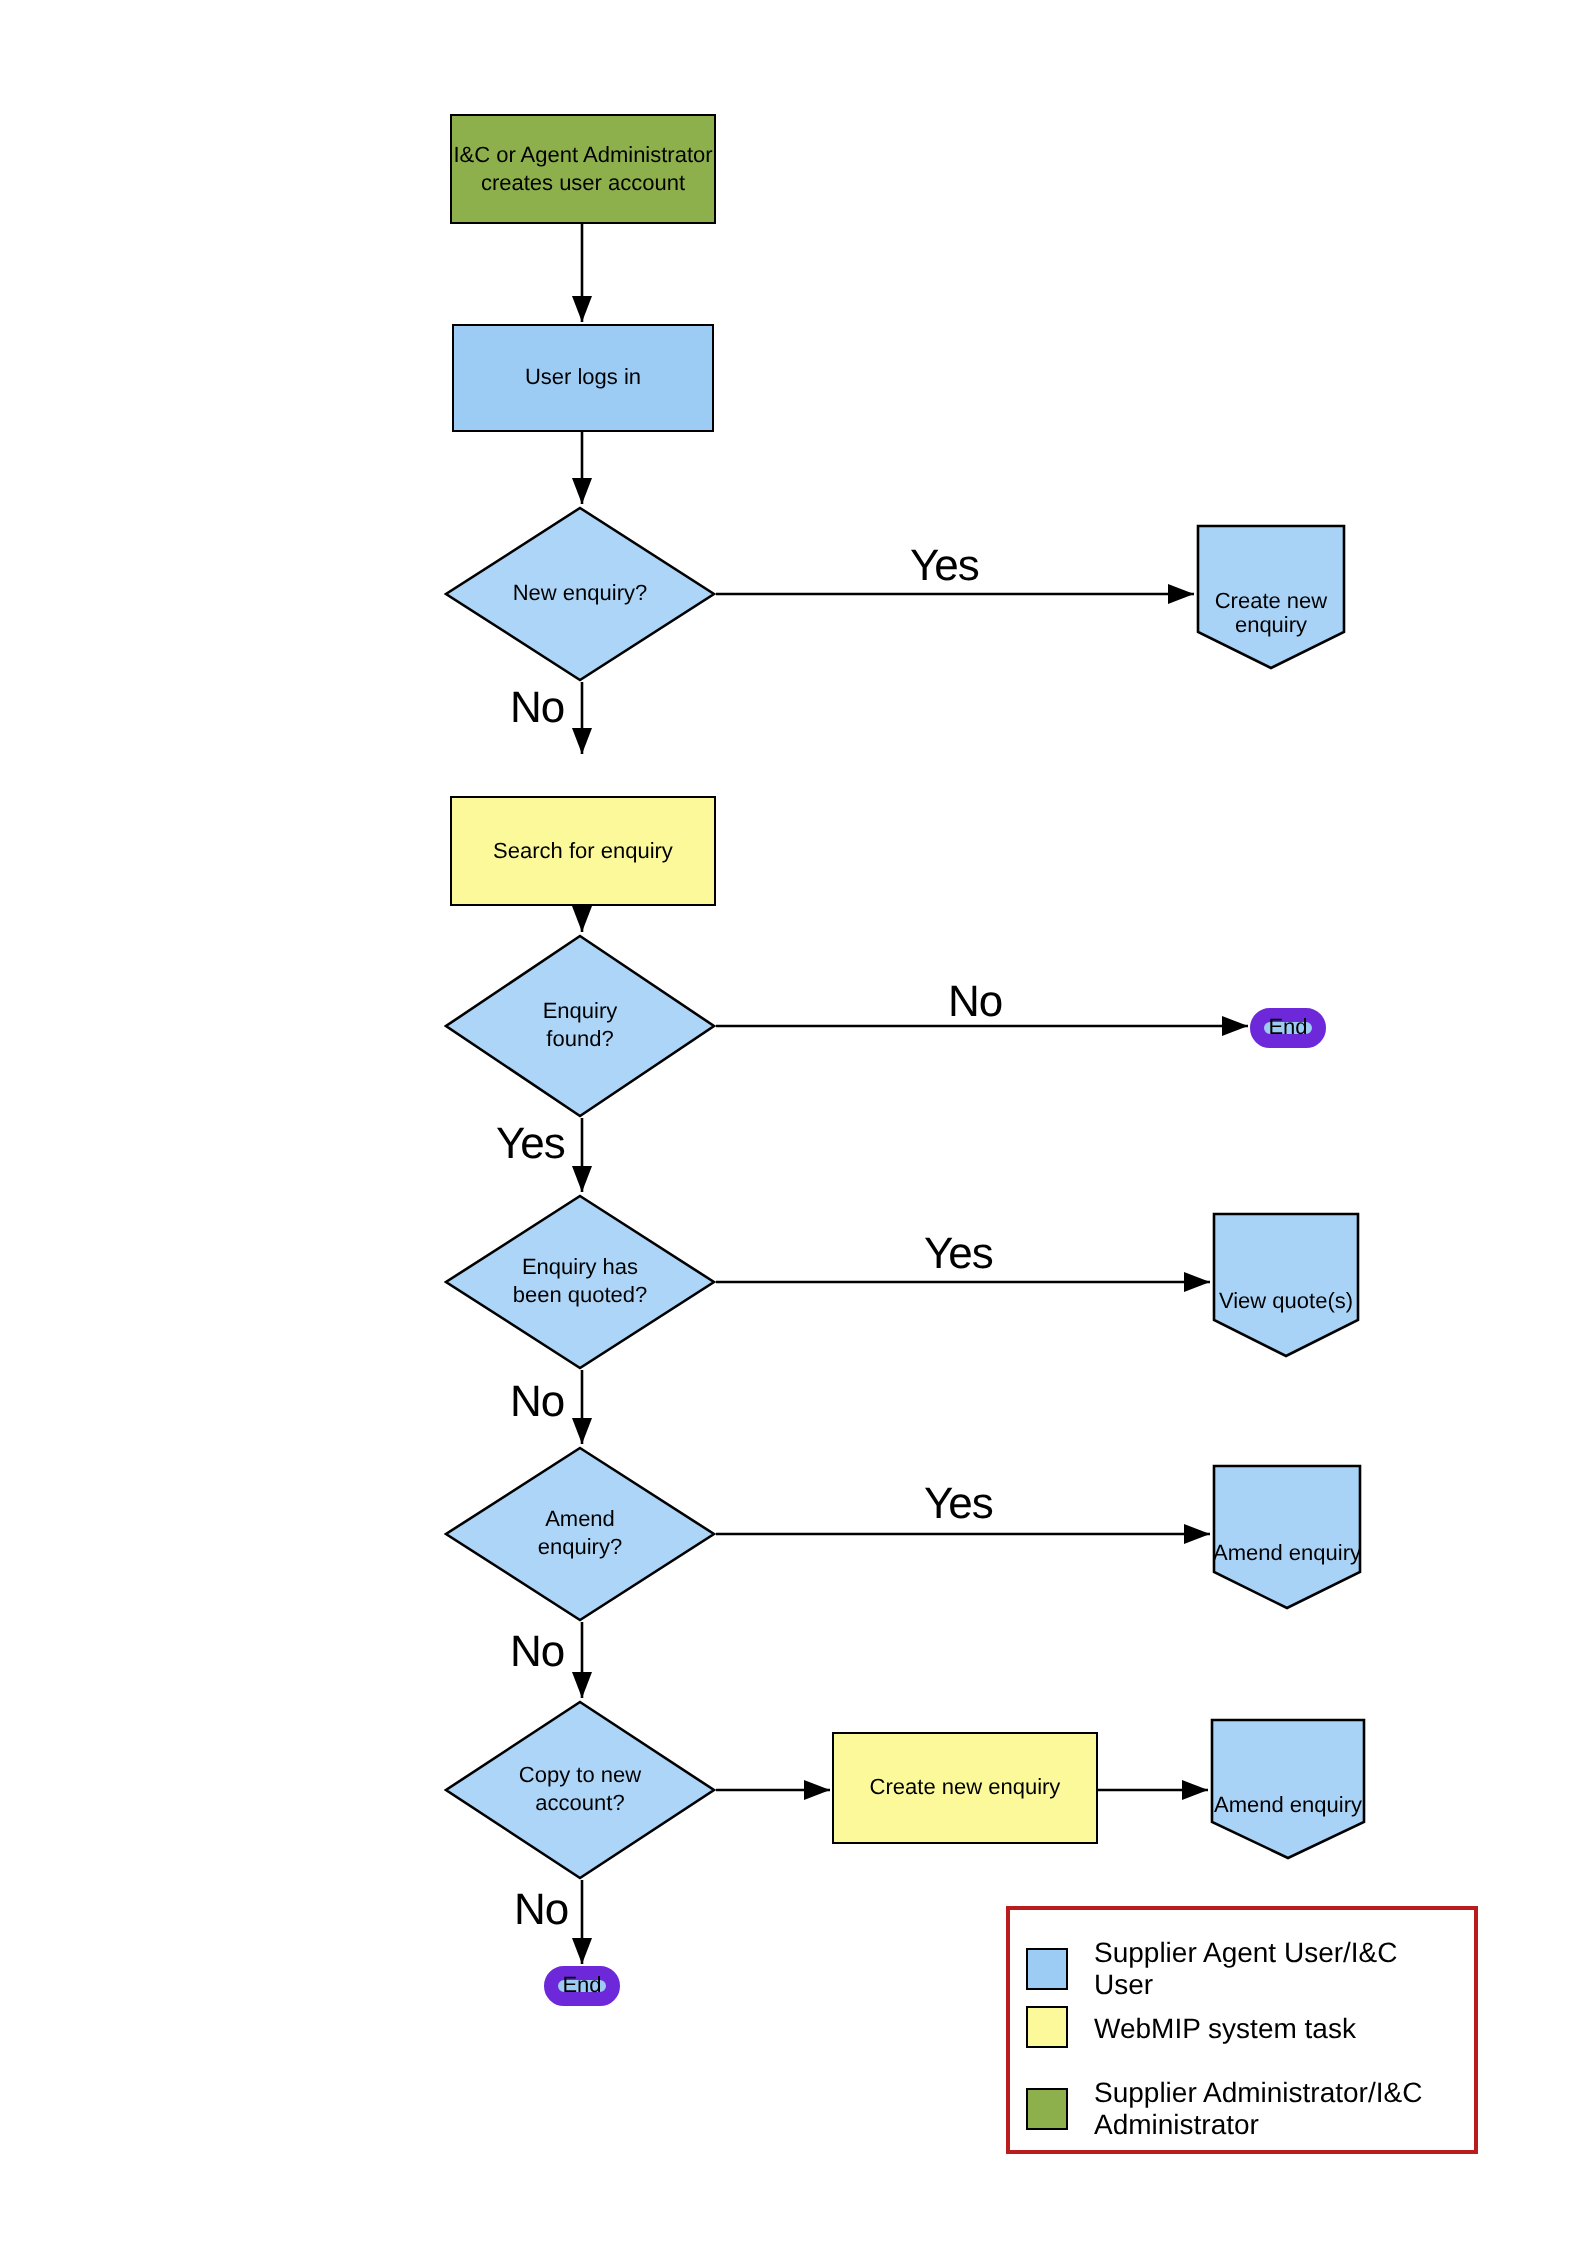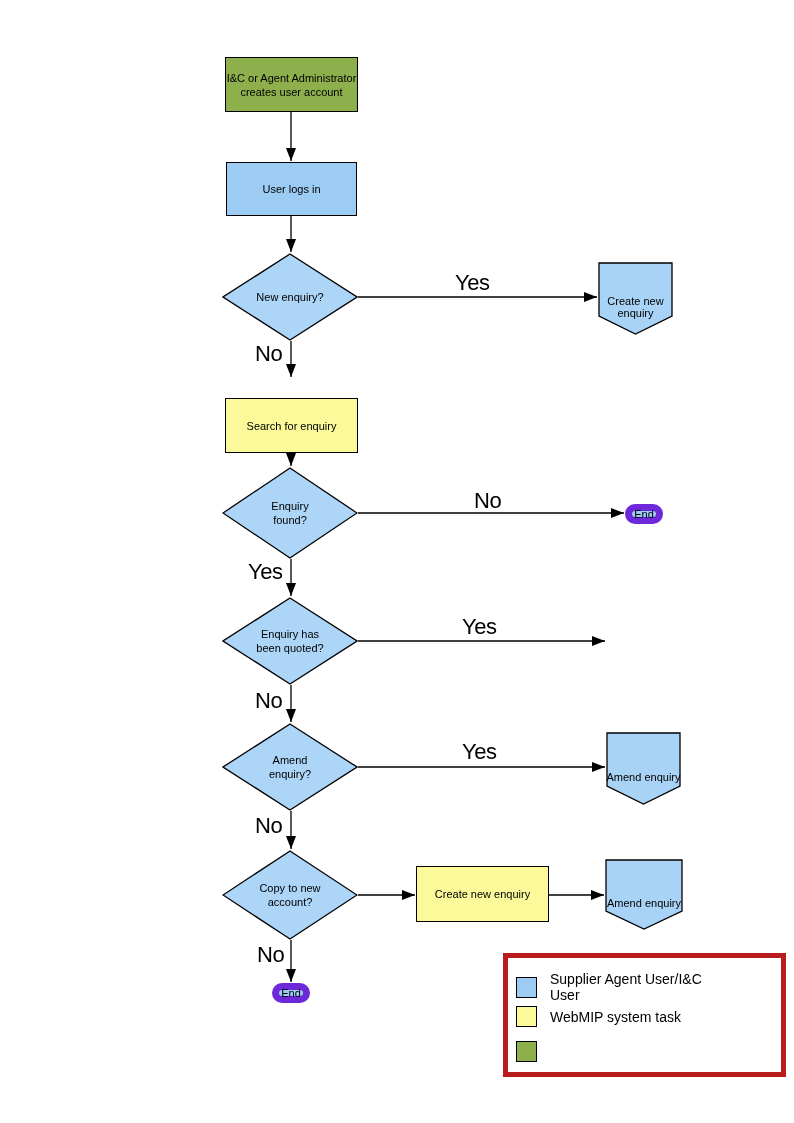--- a/index.html
+++ b/index.html
@@ -32,22 +32,22 @@
     display:flex;align-items:center;justify-content:center;
     text-align:center;white-space:pre-line;font-size:11px;line-height:12px;margin-top:18px;
   }
   .edge-label{
     position:absolute;
     font-size:22px;
     line-height:24px;
     letter-spacing:-0.5px;
   }
   .legend{
-    position:absolute;left:503px;top:953px;width:283px;height:124px;
-    border:5px solid #b91c1c;box-sizing:border-box;background:#fff;
+    position:absolute;left:503px;top:953px;width:236px;height:124px;
+    border:2px solid #b91c1c;box-sizing:border-box;background:#fff;
   }
   .legend-item{
     position:absolute;left:8px;width:220px;
     display:flex;align-items:center;gap:13px;
   }
   .legend-swatch{
     width:21px;height:21px;border:1px solid #000;flex:0 0 auto;box-sizing:border-box;
   }
   .legend-label{font-size:14px;line-height:16px;max-width:180px;}
 </style>
@@ -119,20 +119,26 @@
   </div>
 
   <div class="node" style="left:222px;top:597px;width:136px;height:88px">
     <svg class="shape-svg" viewBox="0 0 136 88" preserveAspectRatio="none">
       <polygon points="68,1 135,44 68,87 1,44" fill="#ACD5F7"></polygon>
     </svg>
     <span class="node-text">Enquiry has
 been quoted?</span>
   </div>
 
+  <div class="node" style="left:606px;top:606px;width:74px;height:73px">
+    <svg class="shape-svg" viewBox="0 0 74 73" preserveAspectRatio="none">
+      <polygon points="1,1 73,1 73,54 37,72 1,54" fill="#A9D3F6"></polygon>
+    </svg>
+    <span class="pent-text">View quote(s)</span>
+  </div>
 
   <div class="node" style="left:222px;top:723px;width:136px;height:88px">
     <svg class="shape-svg" viewBox="0 0 136 88" preserveAspectRatio="none">
       <polygon points="68,1 135,44 68,87 1,44" fill="#ACD5F7"></polygon>
     </svg>
     <span class="node-text">Amend
 enquiry?</span>
   </div>
 
   <div class="node" style="left:606px;top:732px;width:75px;height:73px">
@@ -179,16 +185,17 @@
     <div class="legend-item" style="top:13px">
       <span class="legend-swatch" style="background-color: rgb(156, 203, 243);"></span>
       <span class="legend-label">Supplier Agent User/I&amp;C User</span>
     </div>
     <div class="legend-item" style="top:48px">
       <span class="legend-swatch" style="background-color: rgb(251, 249, 153);"></span>
       <span class="legend-label">WebMIP system task</span>
     </div>
     <div class="legend-item" style="top:83px">
       <span class="legend-swatch" style="background-color: rgb(141, 176, 77);"></span>
+      <span class="legend-label">Supplier Administrator/I&amp;C Administrator</span>
     </div>
   </div>
 
 </div>
 
 </body></html>

